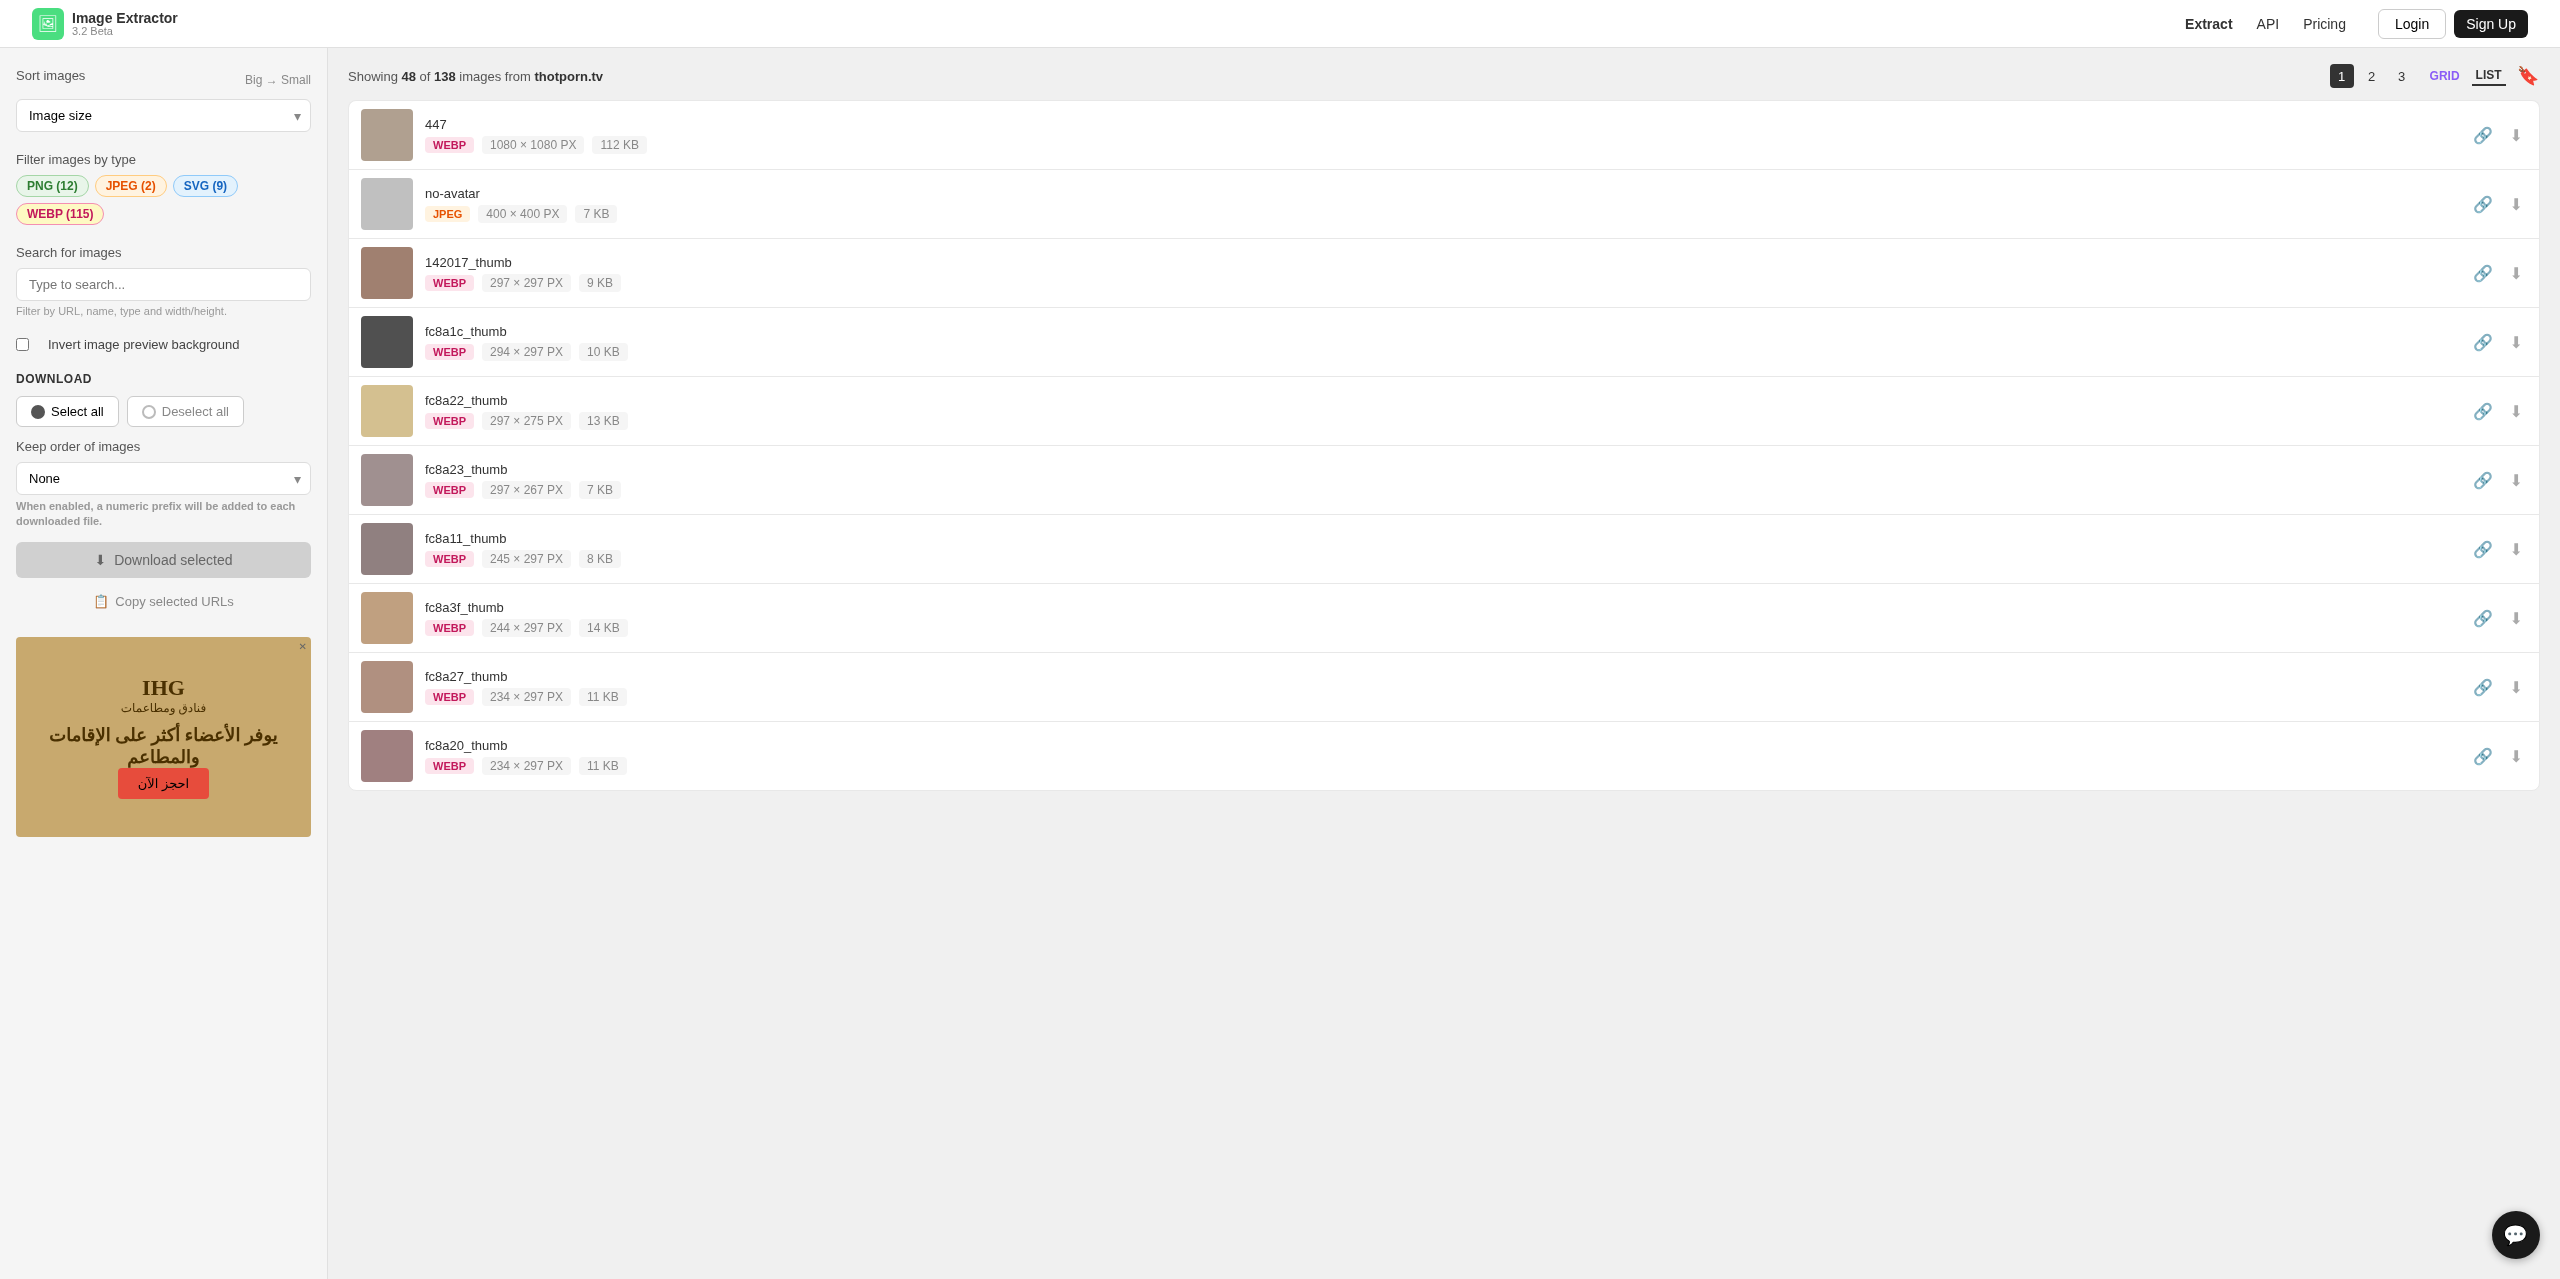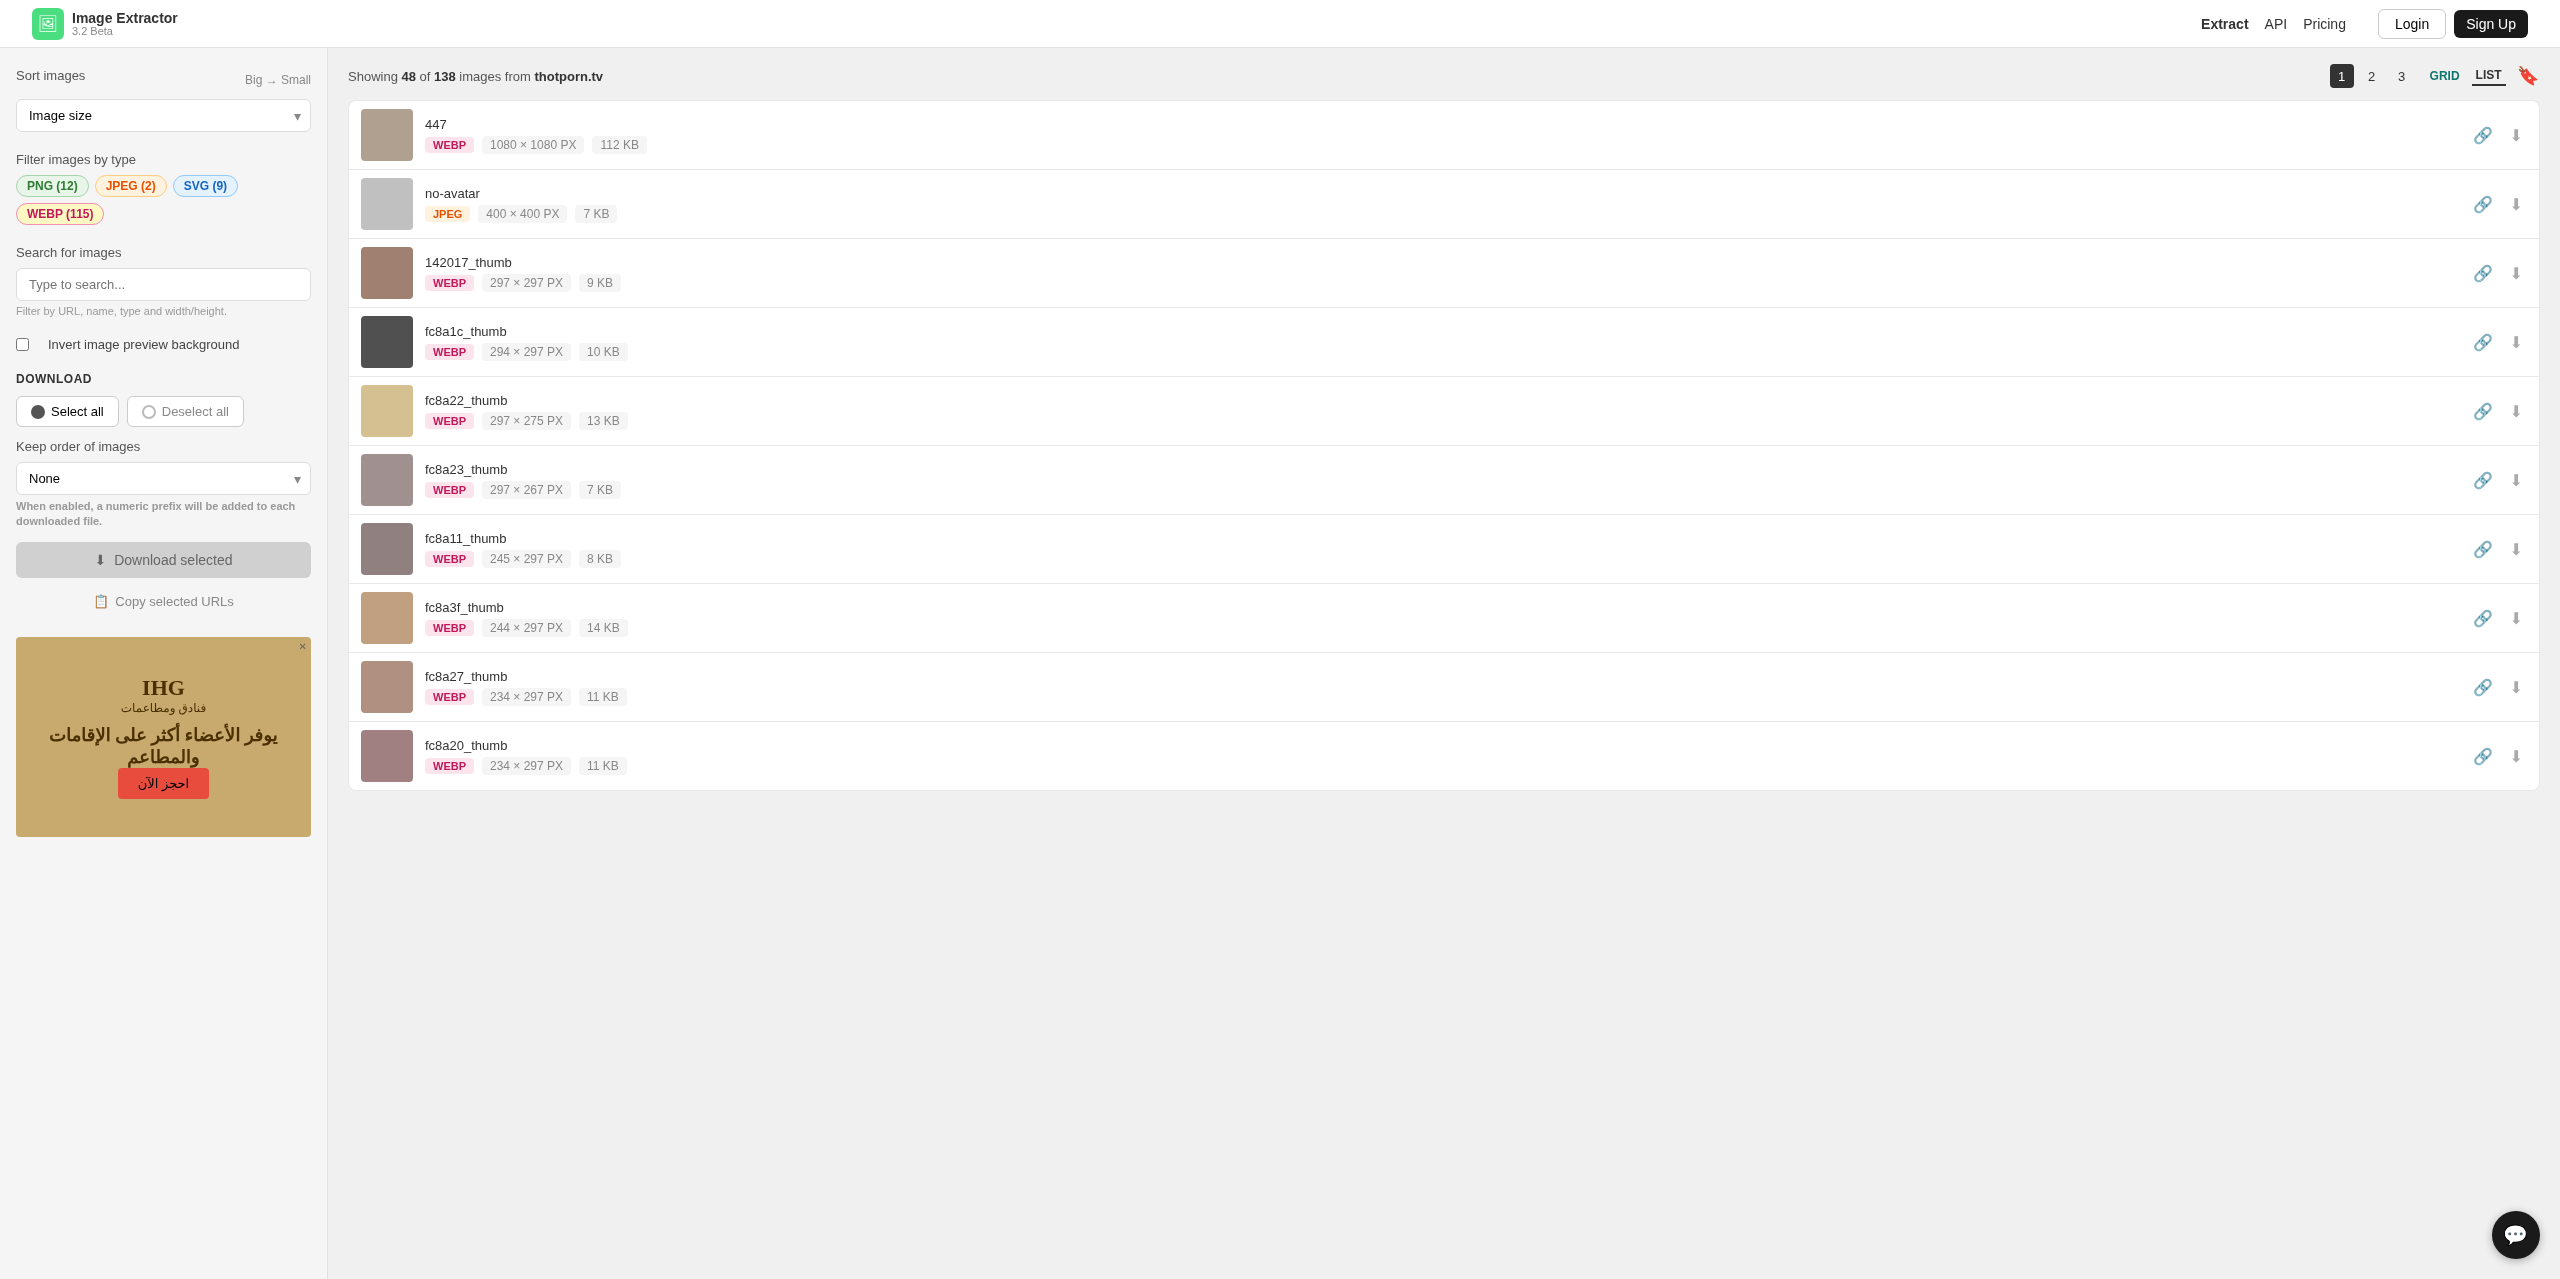--- a/index.html
+++ b/index.html
@@ -27,21 +27,21 @@
       width: 32px;
       height: 32px;
       background: #4ade80;
       border-radius: 6px;
       display: flex; align-items: center; justify-content: center;
       color: white; font-size: 16px;
     }
     .logo-text { display: flex; flex-direction: column; }
     .logo-name { font-weight: 700; font-size: 14px; line-height: 1; }
     .logo-version { font-size: 11px; color: #888; }
-    .header-nav { display: flex; gap: 16px; align-items: flex-end; }
+    .header-nav { display: flex; gap: 24px; align-items: flex-end; }
     .nav-item { color: #333; text-decoration: none; font-size: 14px; cursor: pointer; }
     .nav-item.active { font-weight: 600; }
     .header-actions { display: flex; gap: 8px; align-items: center; margin-left: 32px; }
     .btn-login {
       border: 1px solid #ccc;
       background: white;
       padding: 6px 16px;
       border-radius: 6px;
       cursor: pointer;
       font-size: 14px;
@@ -216,21 +216,21 @@
       justify-content: center;
       border-radius: 4px;
       font-size: 13px;
       cursor: pointer;
     }
     .page-num.active { background: #333; color: white; }
     .view-toggle { display: flex; align-items: center; gap: 8px; }
     .view-btn {
       font-size: 12px;
       font-weight: 600;
-      color: #0f766e;
+      color: #8b5cf6;
       cursor: pointer;
       padding: 2px 4px;
     }
     .view-btn.active { color: #333; border-bottom: 2px solid #333; }
     .bookmark-icon { color: #999; cursor: pointer; font-size: 18px; }
 
     
     .image-list { display: flex; flex-direction: column; gap: 0; }
     .image-row {
       display: flex;

